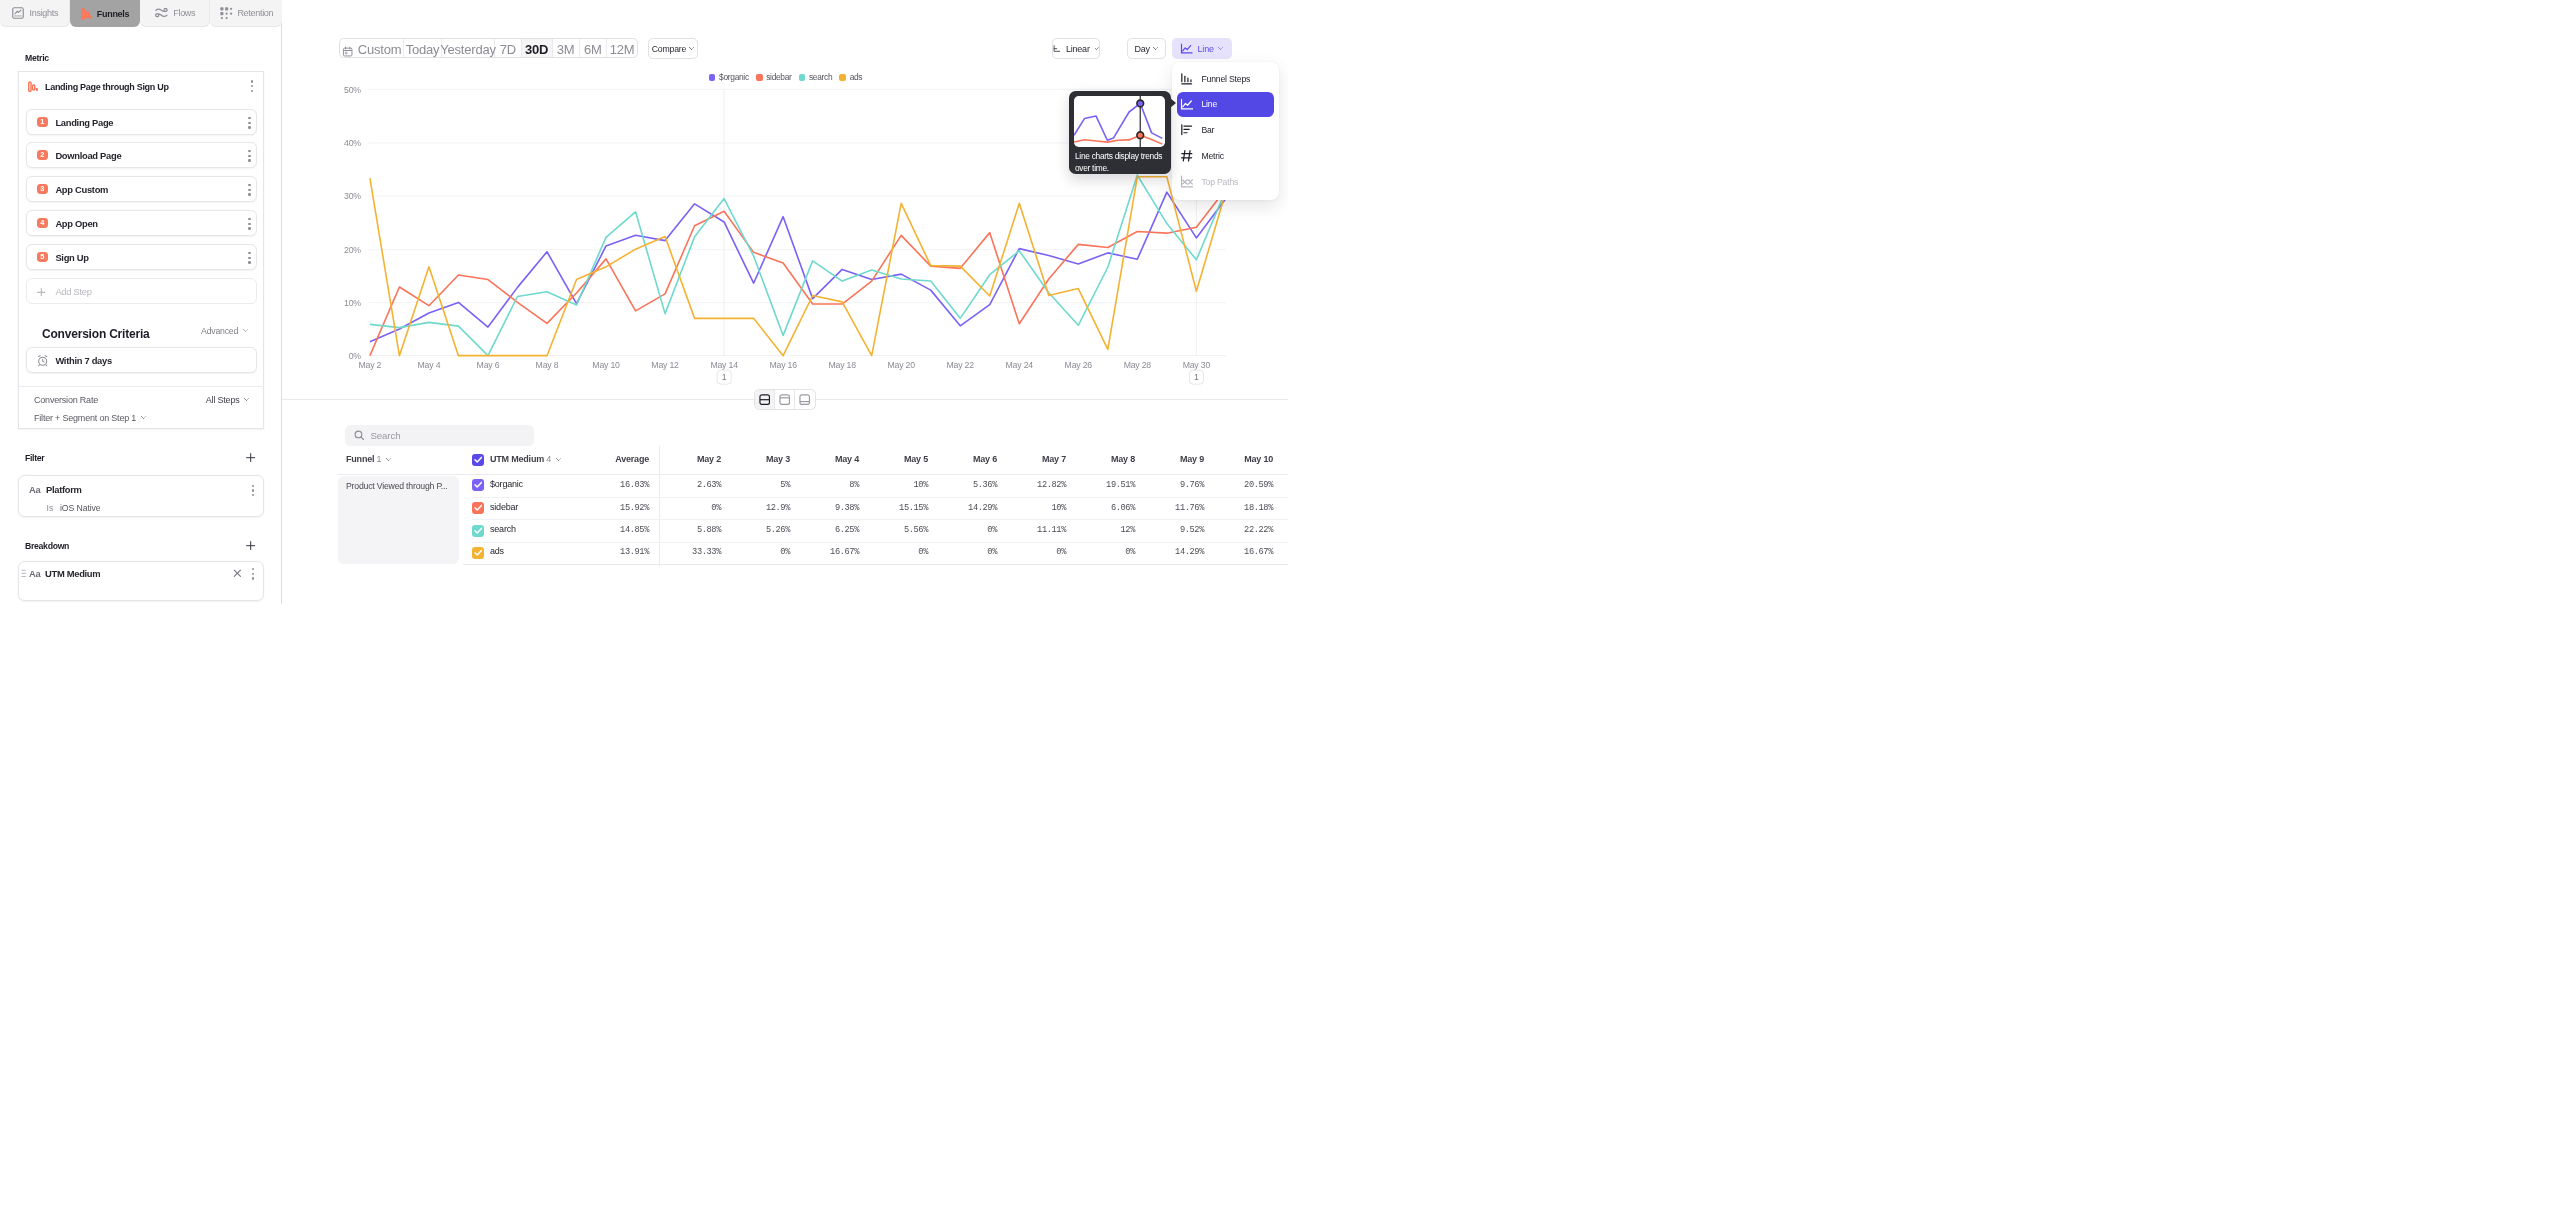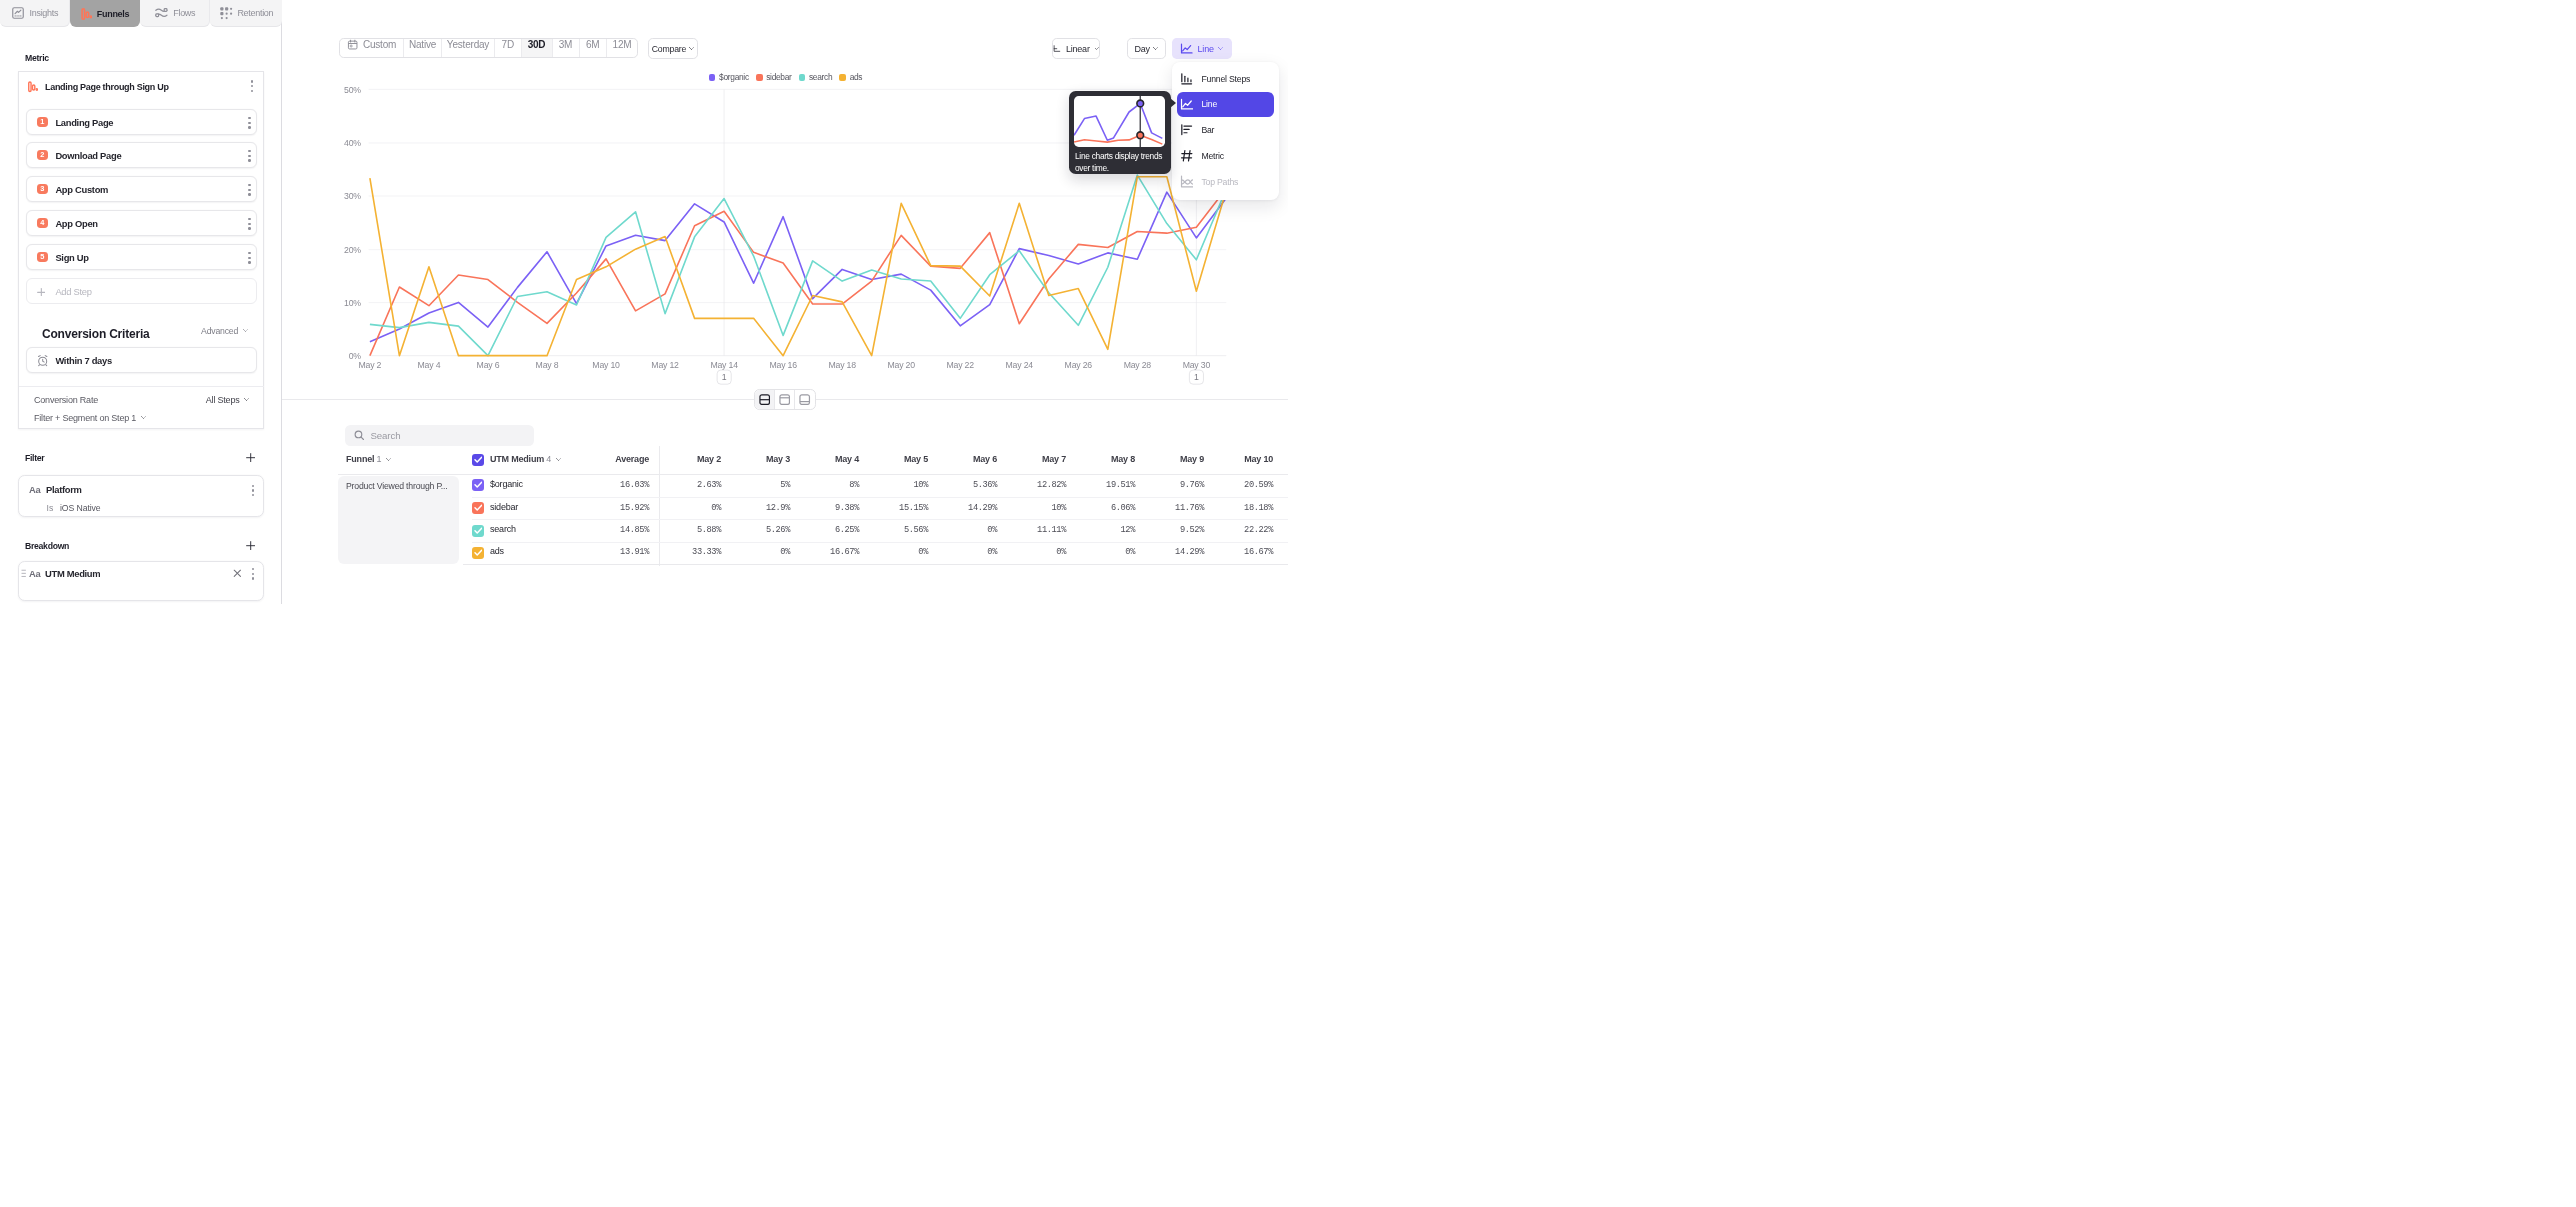--- a/index.html
+++ b/index.html
@@ -16,21 +16,21 @@
 .card{position:absolute;background:#fff;border:0.7px solid #e5e5e9;border-radius:0;box-shadow:0 0.7px 2px rgba(20,20,40,.05)}
 .step{position:absolute;left:7.4px;width:231px;height:26px;background:#fff;border:0.7px solid #e7e7ea;border-radius:6px;box-shadow:0 0.7px 1.3px rgba(20,20,40,.05);display:flex;align-items:center}
 .badge{position:absolute;left:9.7px;width:10.7px;height:10.7px;border-radius:3.4px;background:#f87a5e;color:#fff;font-size:7.4px;font-weight:700;display:flex;align-items:center;justify-content:center;top:50%;margin-top:-5.4px}
 .slabel{position:absolute;left:28px;top:50%;transform:translateY(-50%);font-size:9.4px;font-weight:700;color:#26262e;letter-spacing:-0.3px}
 .kebab{position:absolute;width:2.7px}
 .kebab i{display:block;width:2.4px;height:2.4px;border-radius:50%;background:#8f8f98;margin:0 0 2.3px 0}
 .chev{display:inline-block;width:5.4px;height:5.4px;border-right:1.2px solid currentColor;border-bottom:1.2px solid currentColor;transform:rotate(45deg) scale(.8);margin-left:4.7px;margin-bottom:2px;border-radius:0.3px}
 
 .btn{position:absolute;top:38px;height:21px;border:0.7px solid #e1e1e5;border-radius:4.7px;background:#fff;display:flex;align-items:center;justify-content:center;font-size:8.7px;color:#23232b;letter-spacing:-0.2px}
 #dates{position:absolute;left:339px;top:38px;height:20px;border:0.7px solid #e1e1e5;border-radius:4.7px;display:flex;overflow:hidden}
-#dates .seg{height:100%;display:flex;align-items:flex-start;justify-content:center;color:#8c8c95;font-size:10px;border-right:0.7px solid #ebebee;letter-spacing:-0.2px}
+#dates .seg{height:100%;display:flex;align-items:flex-end;justify-content:center;color:#8c8c95;font-size:13px;border-right:0.7px solid #ebebee;letter-spacing:-0.2px}
 #dates .seg:last-child{border-right:none}
 #dates .seg.sel{background:#f5f5f6;color:#1d1d27;font-weight:700}
 
 .mono{font-family:"Liberation Mono",monospace;letter-spacing:-0.4px;font-size:8.7px}
 .hcell{position:absolute;font-size:9px;font-weight:600;color:#3f3f48;letter-spacing:-0.2px}
 .vcell{position:absolute;font-size:8.7px;color:#4d4d56}
 .cbx{position:absolute;width:11.7px;height:11.7px;border-radius:3px}
 .cbx svg{position:absolute;left:1.5px;top:2.1px}
 .rlabel{position:absolute;font-size:9px;color:#26262e;letter-spacing:-0.2px}
 
@@ -263,21 +263,21 @@
 </div>
 <div id="main">
   <div id="dates">
     <div class="seg" style="width:64px;gap:4.7px"><svg width="11.4" height="11.4" viewBox="0 0 24 24" fill="none" stroke="#8c8c95" stroke-width="2">
           <rect x="3" y="4.5" width="18" height="16.5" rx="2.5"></rect>
           <line x1="7.5" y1="2.5" x2="7.5" y2="6.5" stroke-linecap="round"></line>
           <line x1="16.5" y1="2.5" x2="16.5" y2="6.5" stroke-linecap="round"></line>
           <line x1="3" y1="9.5" x2="21" y2="9.5"></line>
           <rect x="7" y="13" width="3.6" height="3.6" rx="0.8" stroke-width="1.8"></rect>
         </svg>Custom</div>
-    <div class="seg" style="width:38px">Native</div>
+    <div class="seg" style="width:38px">Today</div>
     <div class="seg" style="width:53px">Yesterday</div>
     <div class="seg" style="width:26.5px">7D</div>
     <div class="seg sel" style="width:31px">30D</div>
     <div class="seg" style="width:27px">3M</div>
     <div class="seg" style="width:27.5px">6M</div>
     <div class="seg" style="width:30px">12M</div>
   </div>
   <div class="btn" style="left:648px;width:50px;font-weight:500;color:#2a2a33;font-size:8.7px">Compare<span class="chev" style="color:#2a2a33;margin-left:2.7px"></span></div>
   <div class="btn" style="left:1052px;width:48px;gap:5.4px;font-weight:500;color:#2a2a33;font-size:9px">
     <svg width="11.4" height="11.4" viewBox="0 0 20 20" fill="none" stroke="#2a2a33" stroke-width="2.1" stroke-linecap="round">

